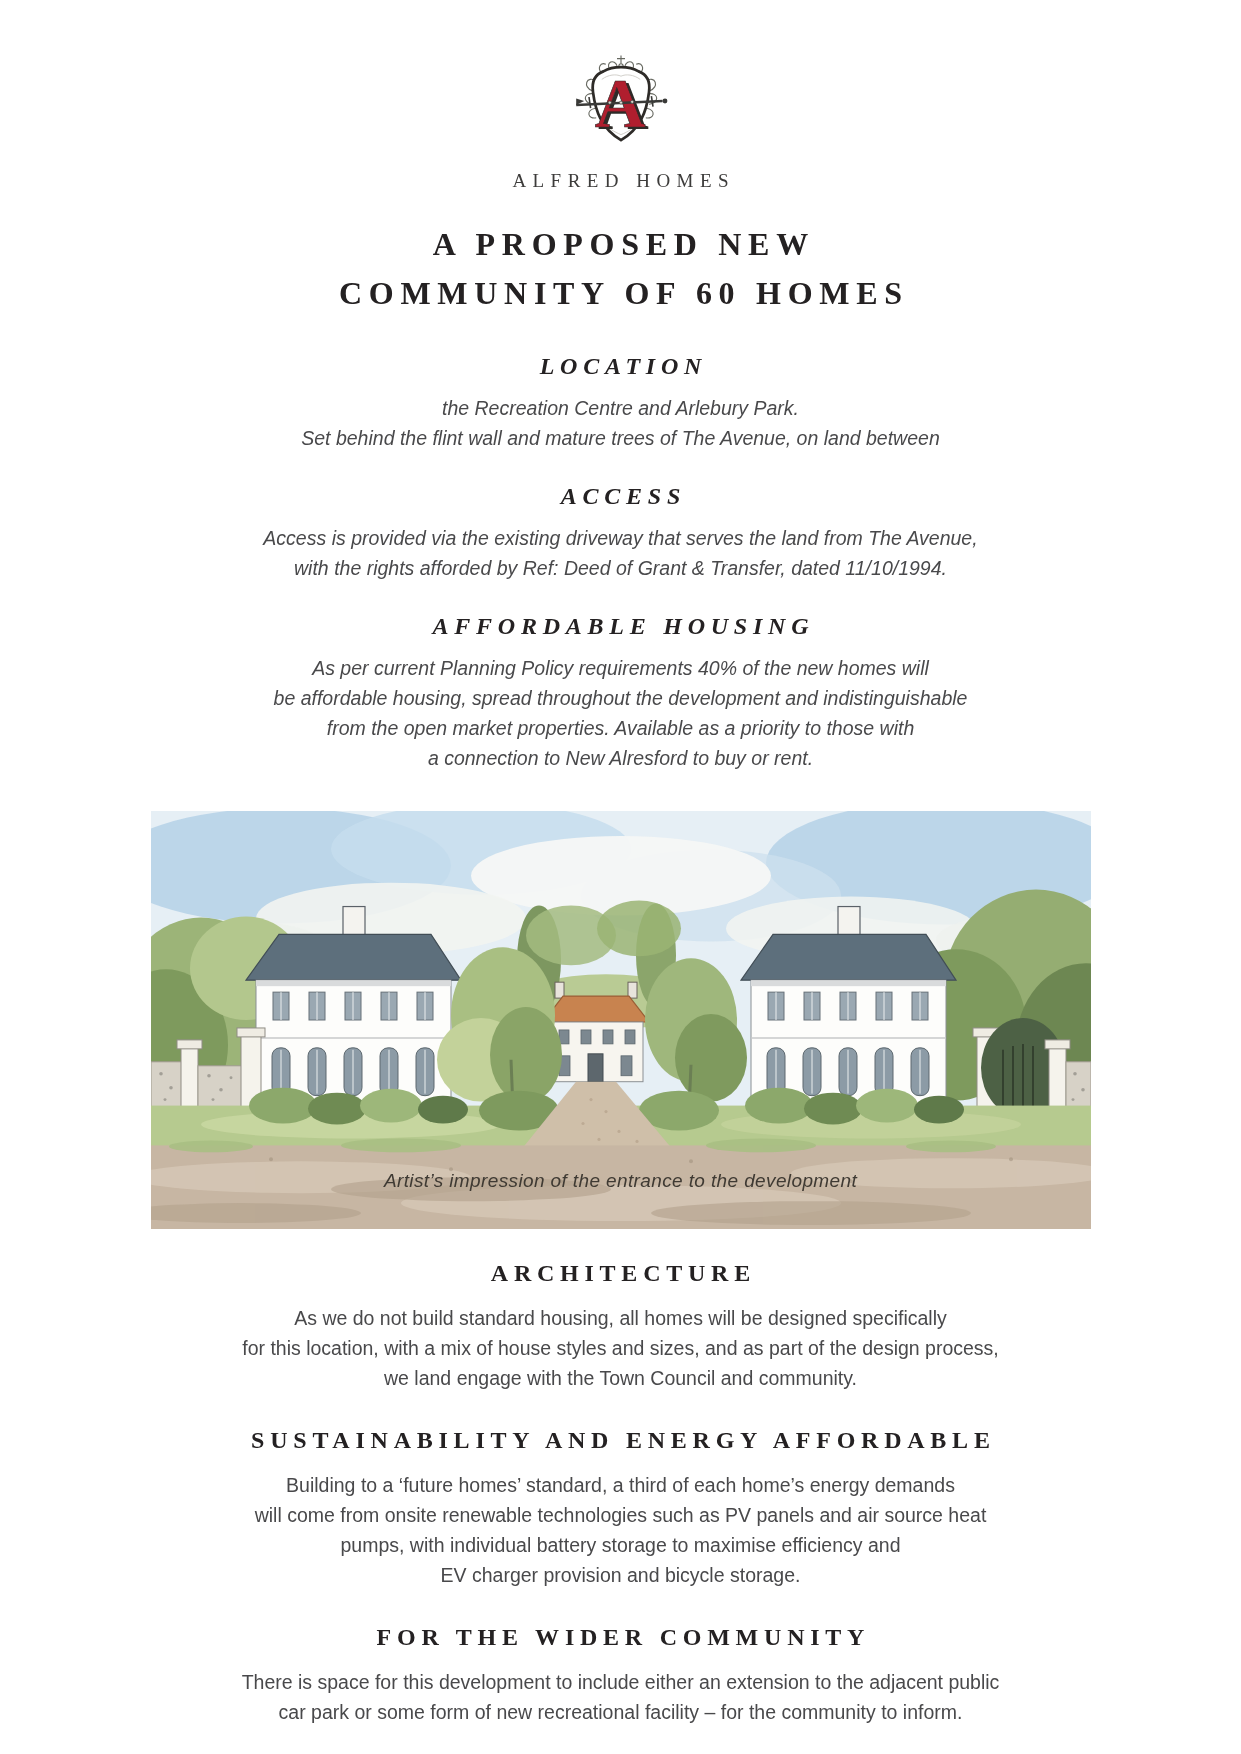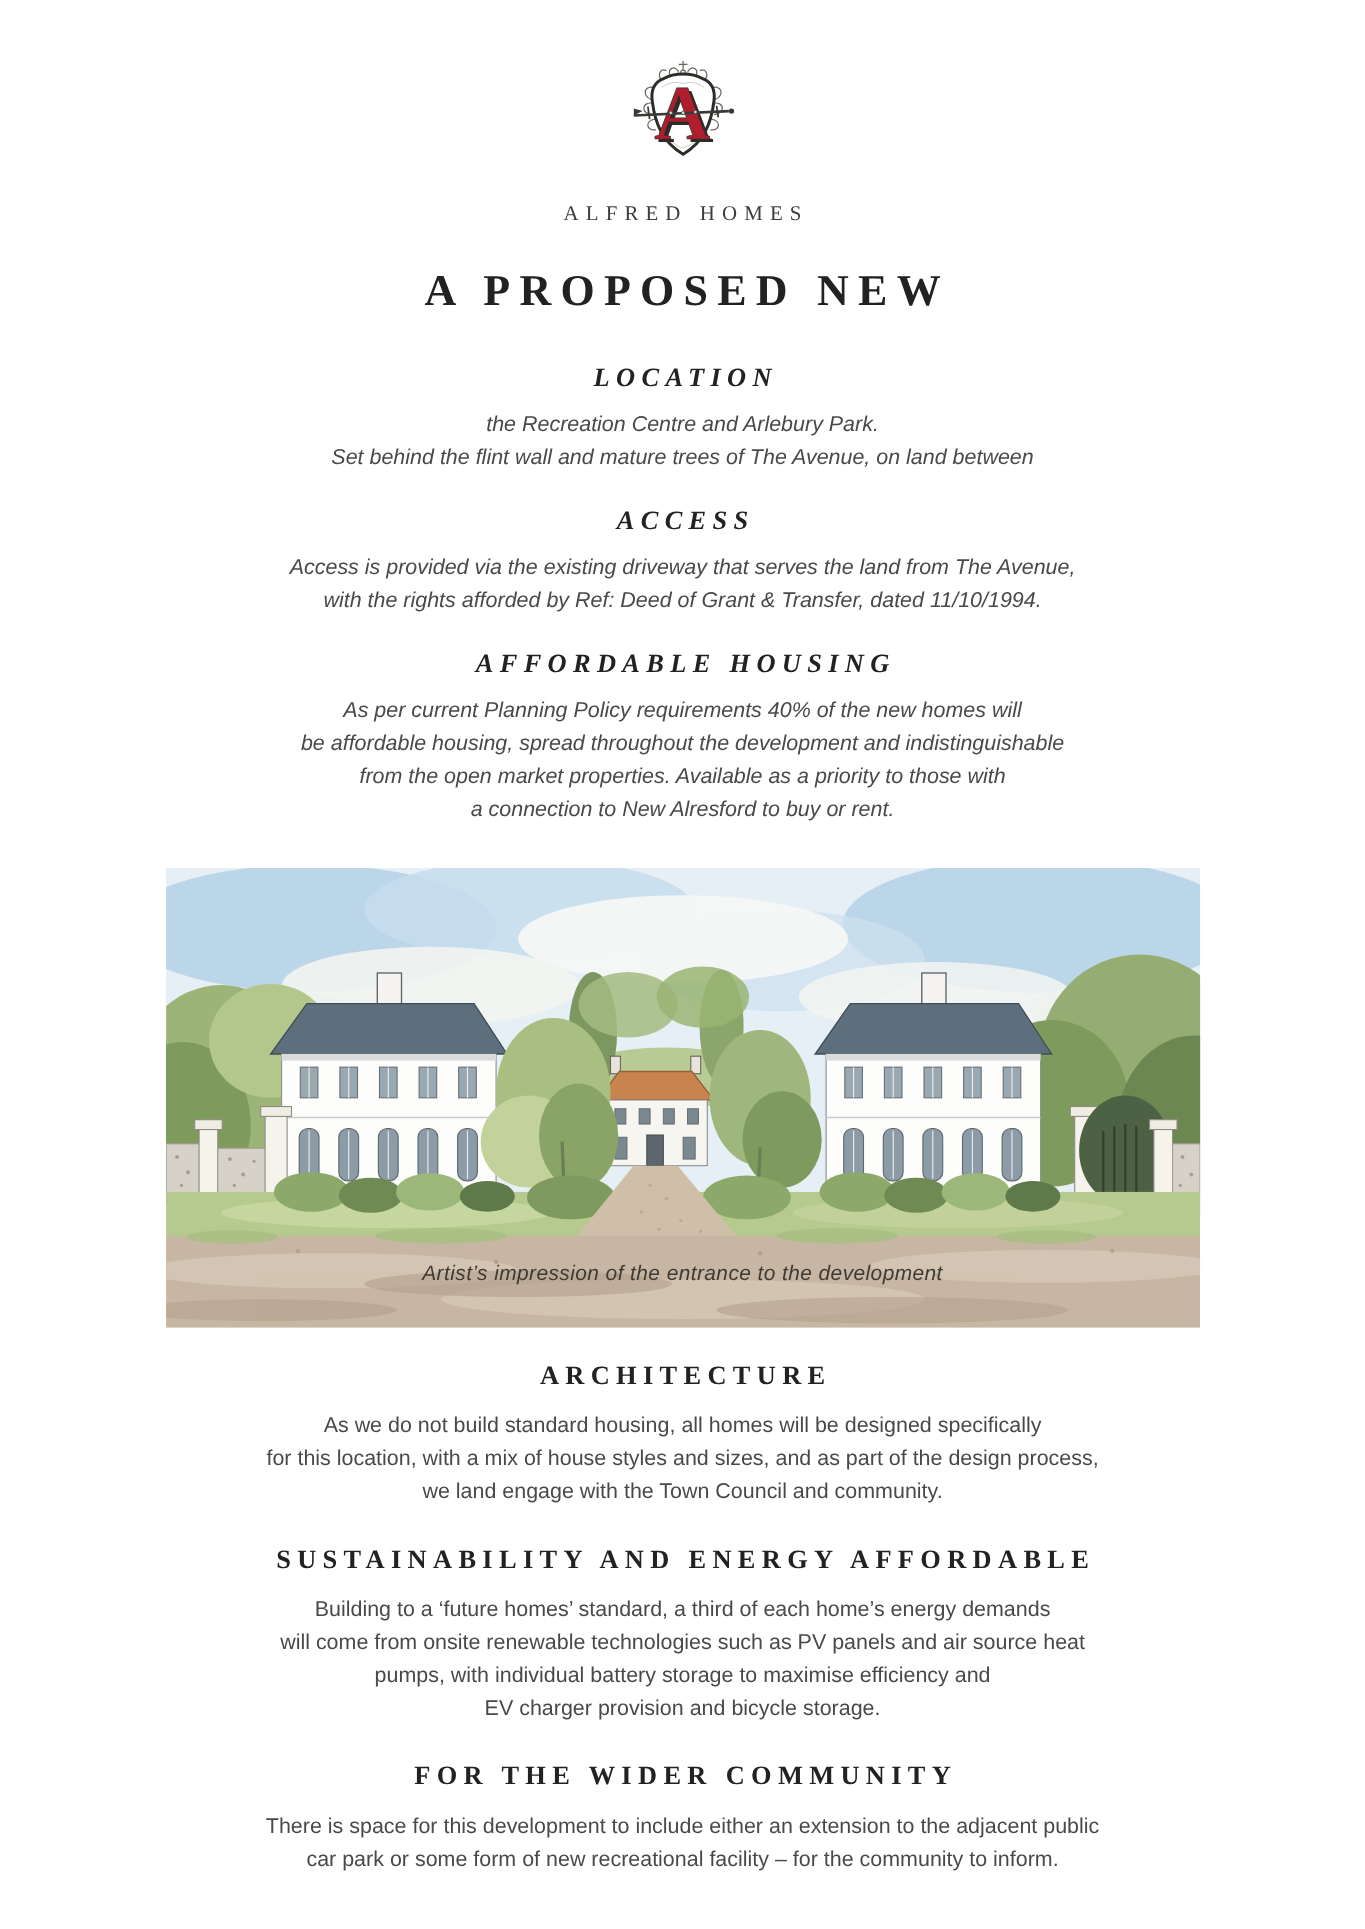--- a/index.html
+++ b/index.html
@@ -10,30 +10,30 @@
   }
   .page {
     box-sizing: border-box;
     width: 1241px; height: 1754px;
     padding: 46px 150px 0 150px;
     text-align: center;
     font-family: "Liberation Sans", sans-serif;
   }
   .crest { width: 96px; height: 118px; margin: 0 auto; display: block; }
   .brand {
-    margin-top: 20px;
+    margin-top: 6px;
     font-family: "Liberation Serif", serif;
     font-size: 19px; font-weight: 500;
     letter-spacing: 0.34em; text-indent: 0.34em;
     color: #3d3c3b;
   }
   .title {
     margin: 28px 0 0 0;
     font-family: "Liberation Serif", serif;
-    font-weight: bold; font-size: 40px; line-height: 1.52;
+    font-weight: bold; font-size: 32px; line-height: 1.52;
     letter-spacing: 0.21em; text-indent: 0.21em;
     color: #242122;
   }
   .sections-top { margin-top: 36px; font-style: italic; }
   .section { margin: 0 0 30px 0; }
   .section-heading {
     margin: 0 0 13px 0;
     font-family: "Liberation Serif", serif;
     font-weight: bold; font-size: 24px;
     letter-spacing: 0.24em; text-indent: 0.24em;
@@ -97,20 +97,21 @@
       <circle cx="46" cy="63" r="2" fill="#d8d4cc" stroke="#3a3a38" stroke-width="0.8"></circle>
       <circle cx="60" cy="63" r="2" fill="#d8d4cc" stroke="#3a3a38" stroke-width="0.8"></circle>
       <circle cx="74" cy="62" r="2" fill="#d8d4cc" stroke="#3a3a38" stroke-width="0.8"></circle>
     </g>
   </svg>
 
   <div class="brand">ALFRED HOMES</div>
 
   <h1 class="title">
     <span style="display:block">A PROPOSED NEW</span>
+    <span style="display:block">COMMUNITY OF 60 HOMES</span>
   </h1>
 
   <div class="sections-top" id="sections-top">
       <section class="section">
         <h2 class="section-heading">LOCATION</h2>
         <div>
           <div class="body-line">the Recreation Centre and Arlebury Park.</div>
           <div class="body-line">Set behind the flint wall and mature trees of The Avenue, on land between</div>
         </div>
       </section>

